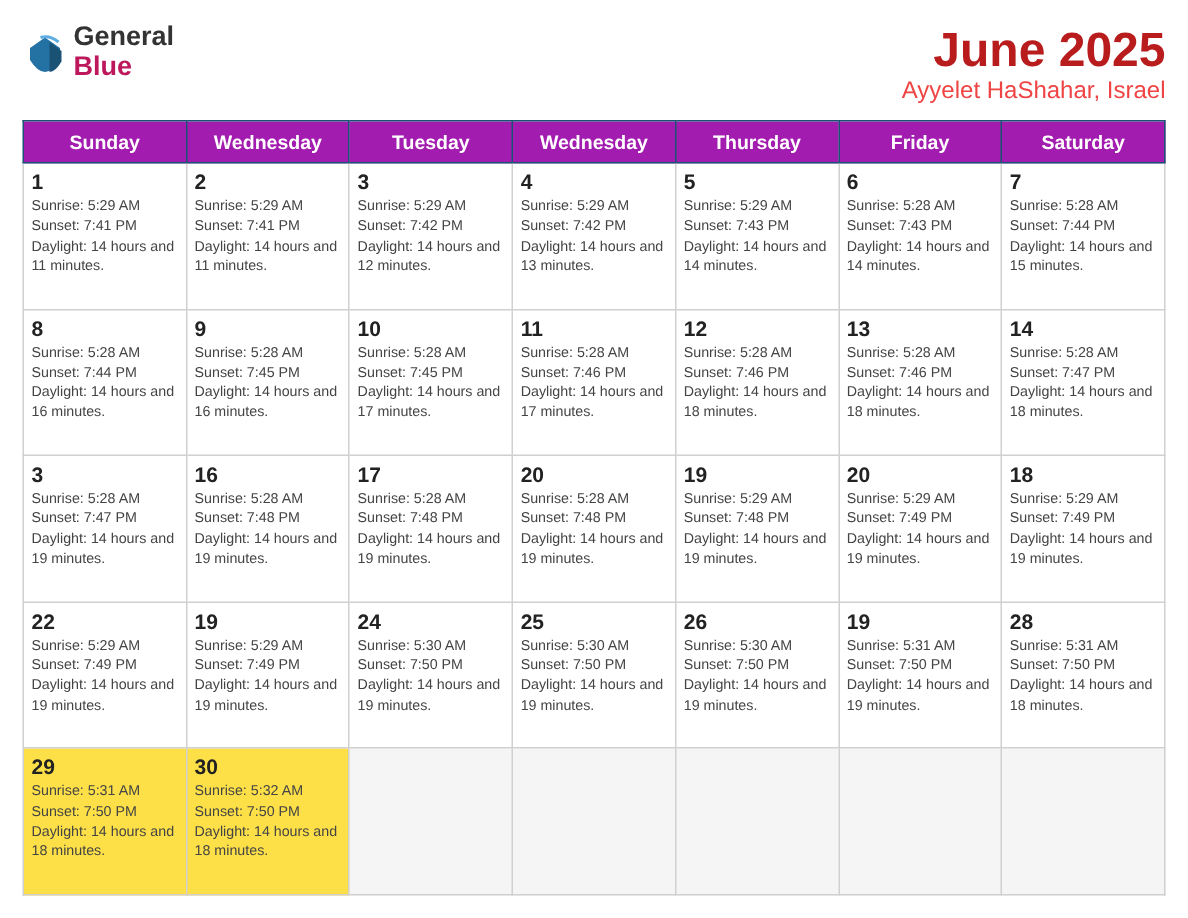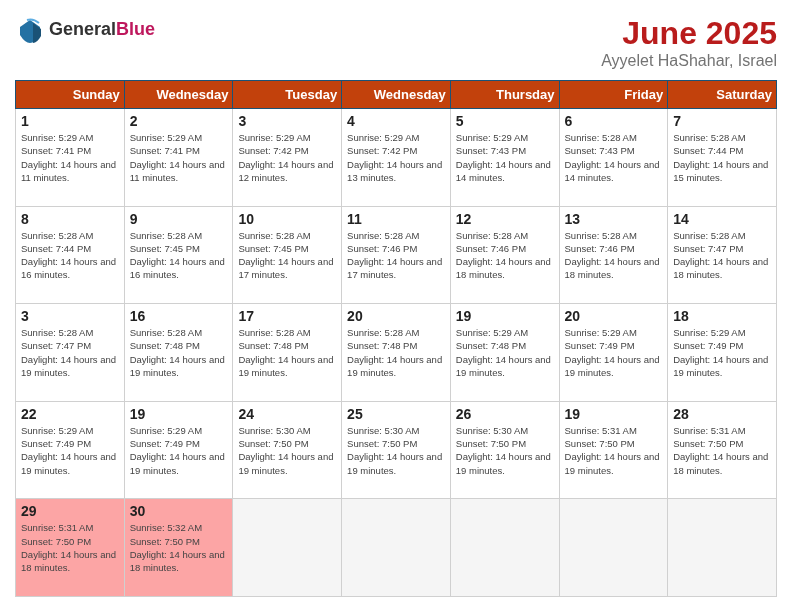--- a/index.html
+++ b/index.html
@@ -22,21 +22,21 @@
       justify-content: space-between;
       align-items: flex-start;
       margin-bottom: 10px;
     }
     .logo {
       display: flex;
       align-items: center;
     }
     .logo-text {
       display: flex;
-      flex-direction: row;
+      flex-direction: column;
       line-height: 1.1;
     }
     .logo-general {
       font-size: 18px;
       font-weight: bold;
       color: #333;
     }
     .logo-blue {
       font-size: 18px;
       font-weight: bold;
@@ -50,55 +50,55 @@
     .title-block {
       text-align: right;
     }
     .month-title {
       font-size: 32px;
       font-weight: bold;
       color: #b91c1c;
     }
     .location {
       font-size: 16px;
-      color: #737373;
+      color: #ef4444;
     }
     .calendar {
       flex: 1;
       border: 1px solid #ccc;
       border-collapse: collapse;
       width: 100%;
       table-layout: fixed;
     }
     .calendar th {
-      background: #c2410c;
+      background: #a21caf;
       color: #fff;
       font-size: 13px;
       font-weight: bold;
       padding: 6px 4px;
-      text-align: right;
+      text-align: center;
       border: 1px solid #1a5276;
     }
     .calendar td {
       vertical-align: top;
       border: 1px solid #d0d0d0;
       padding: 4px 5px;
       font-size: 9.5px;
       color: #333;
       background: #fff;
       height: 88px;
     }
     .calendar td.empty {
       background: #f5f5f5;
     }
     .calendar tr:last-child td {
       background: #f5f5f5;
     }
     .calendar tr:last-child td.has-data {
-      background: #fca5a5;
+      background: #fde047;
       margin-top: 44px;
     }
     .day-num {
       font-size: 14px;
       font-weight: bold;
       color: #222;
       display: block;
       margin-bottom: 2px;
     }
     .day-info {

